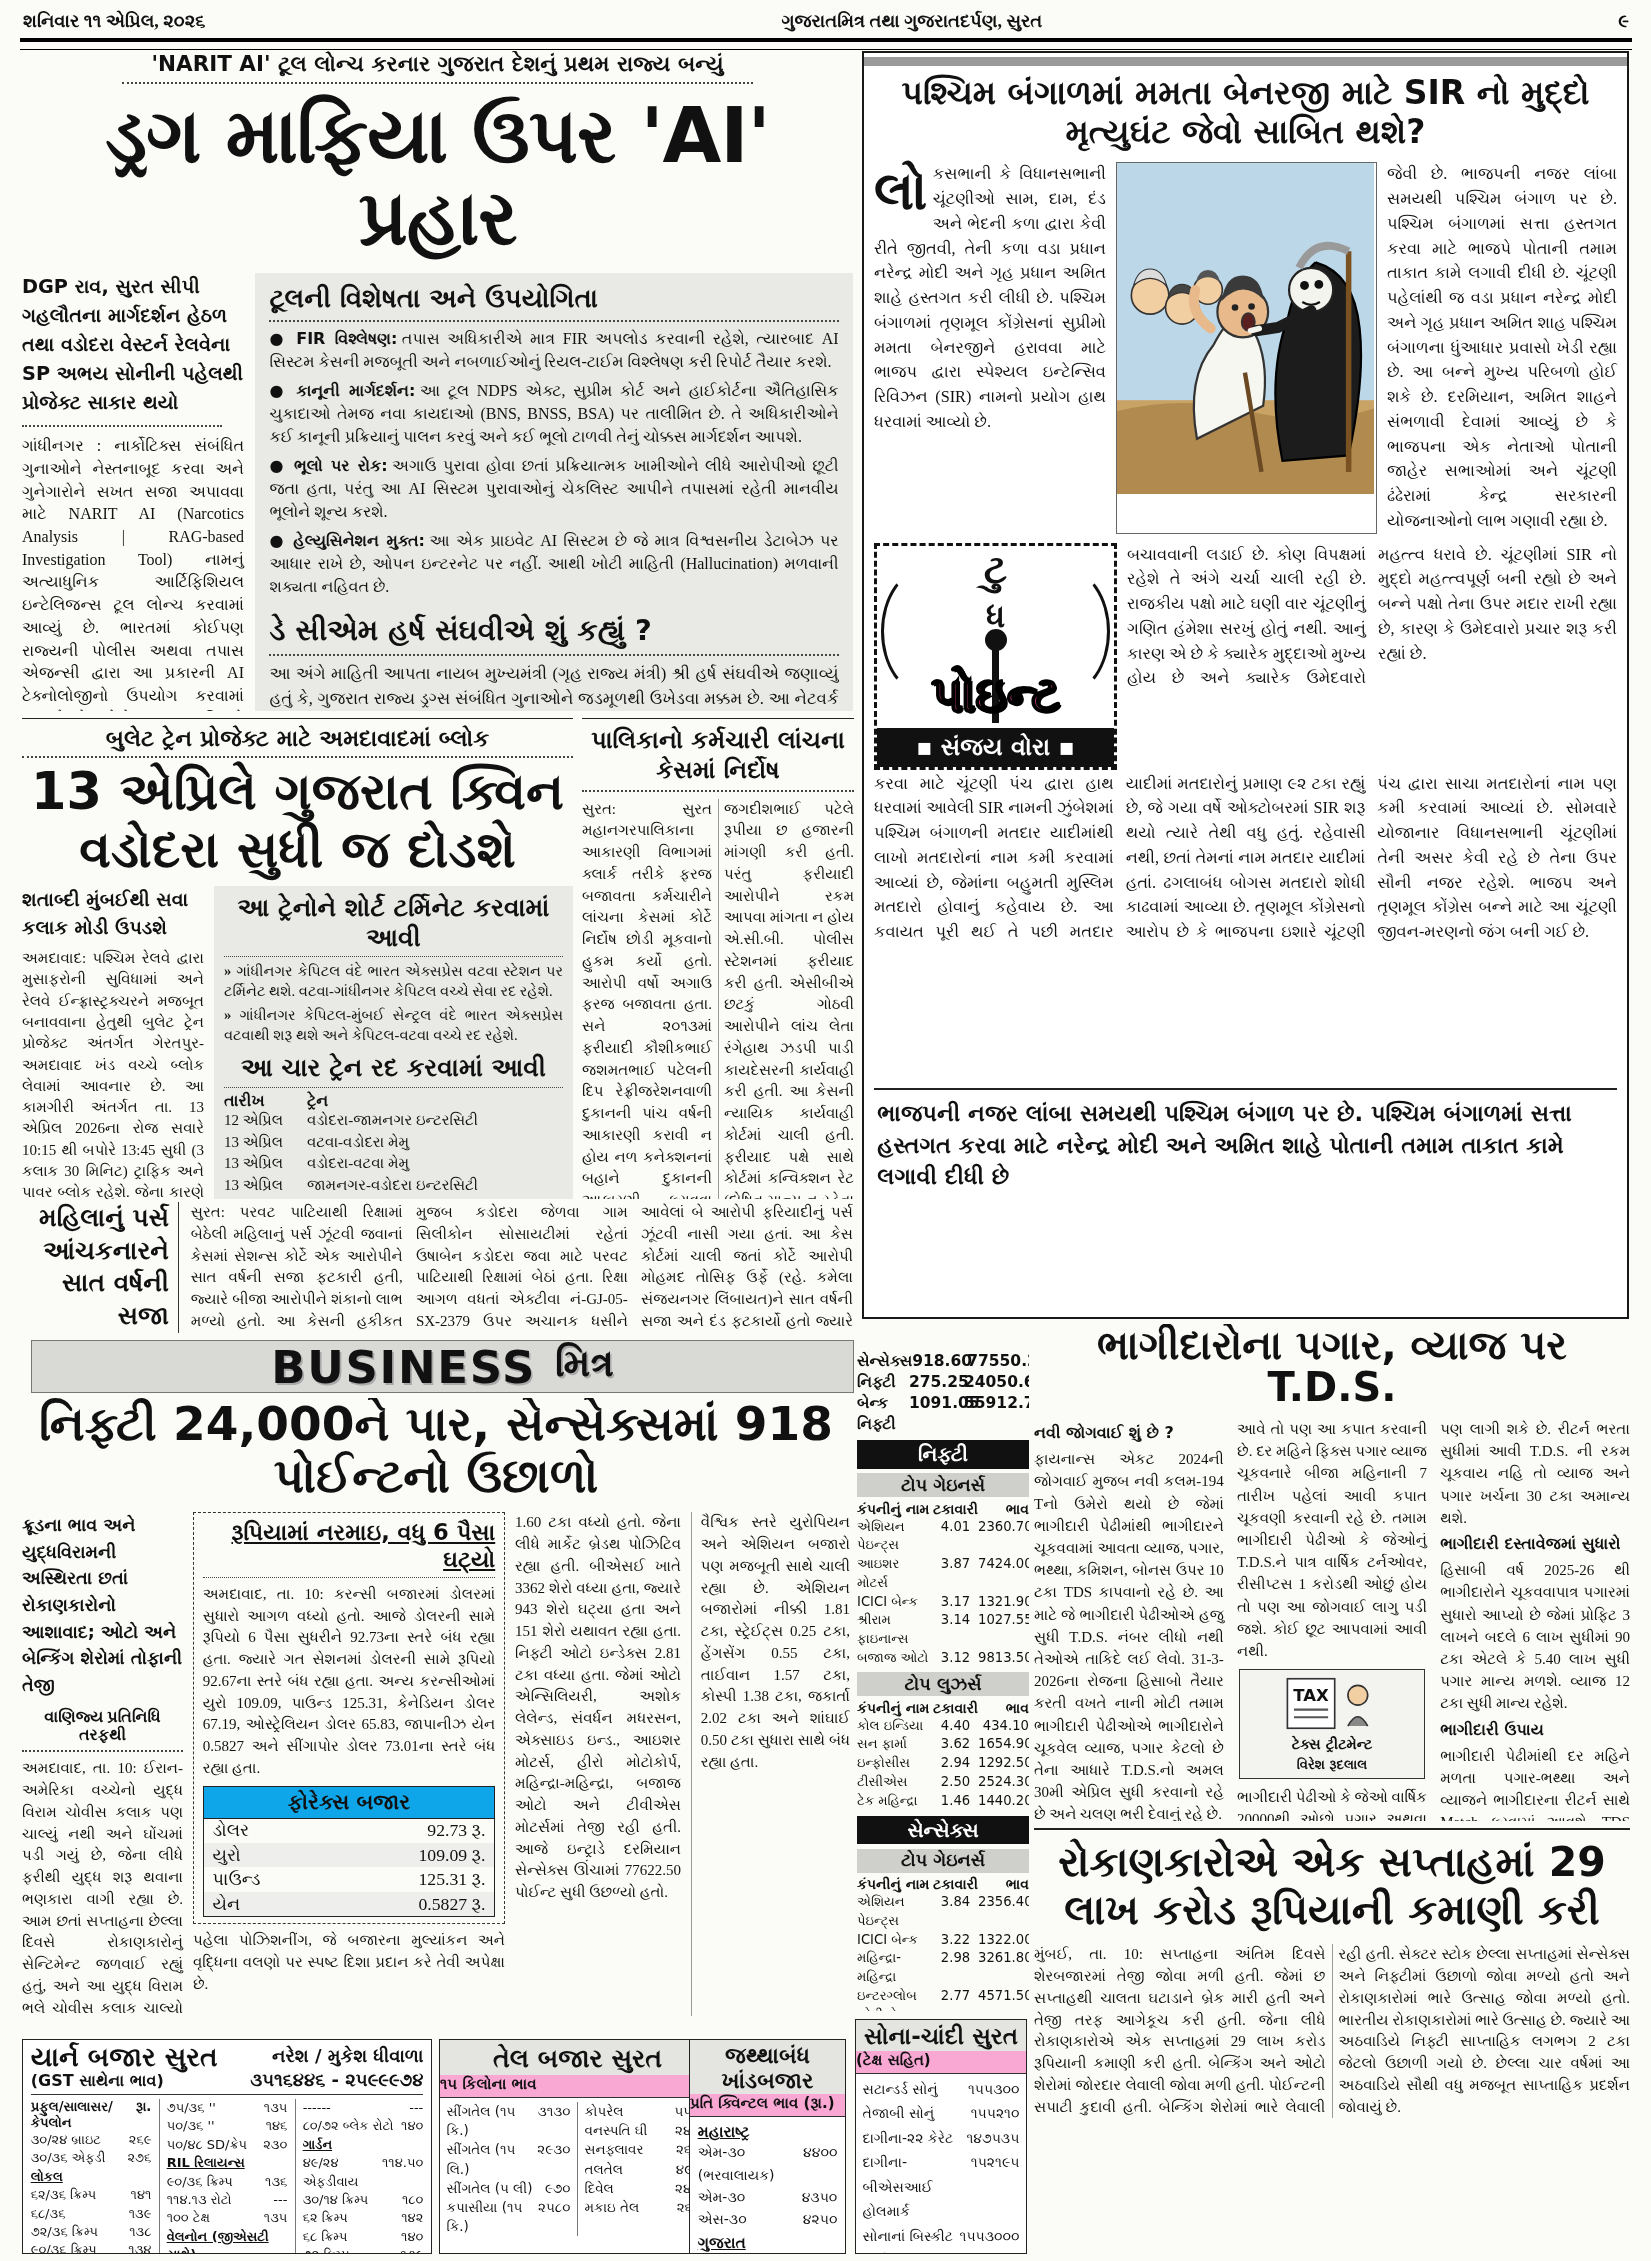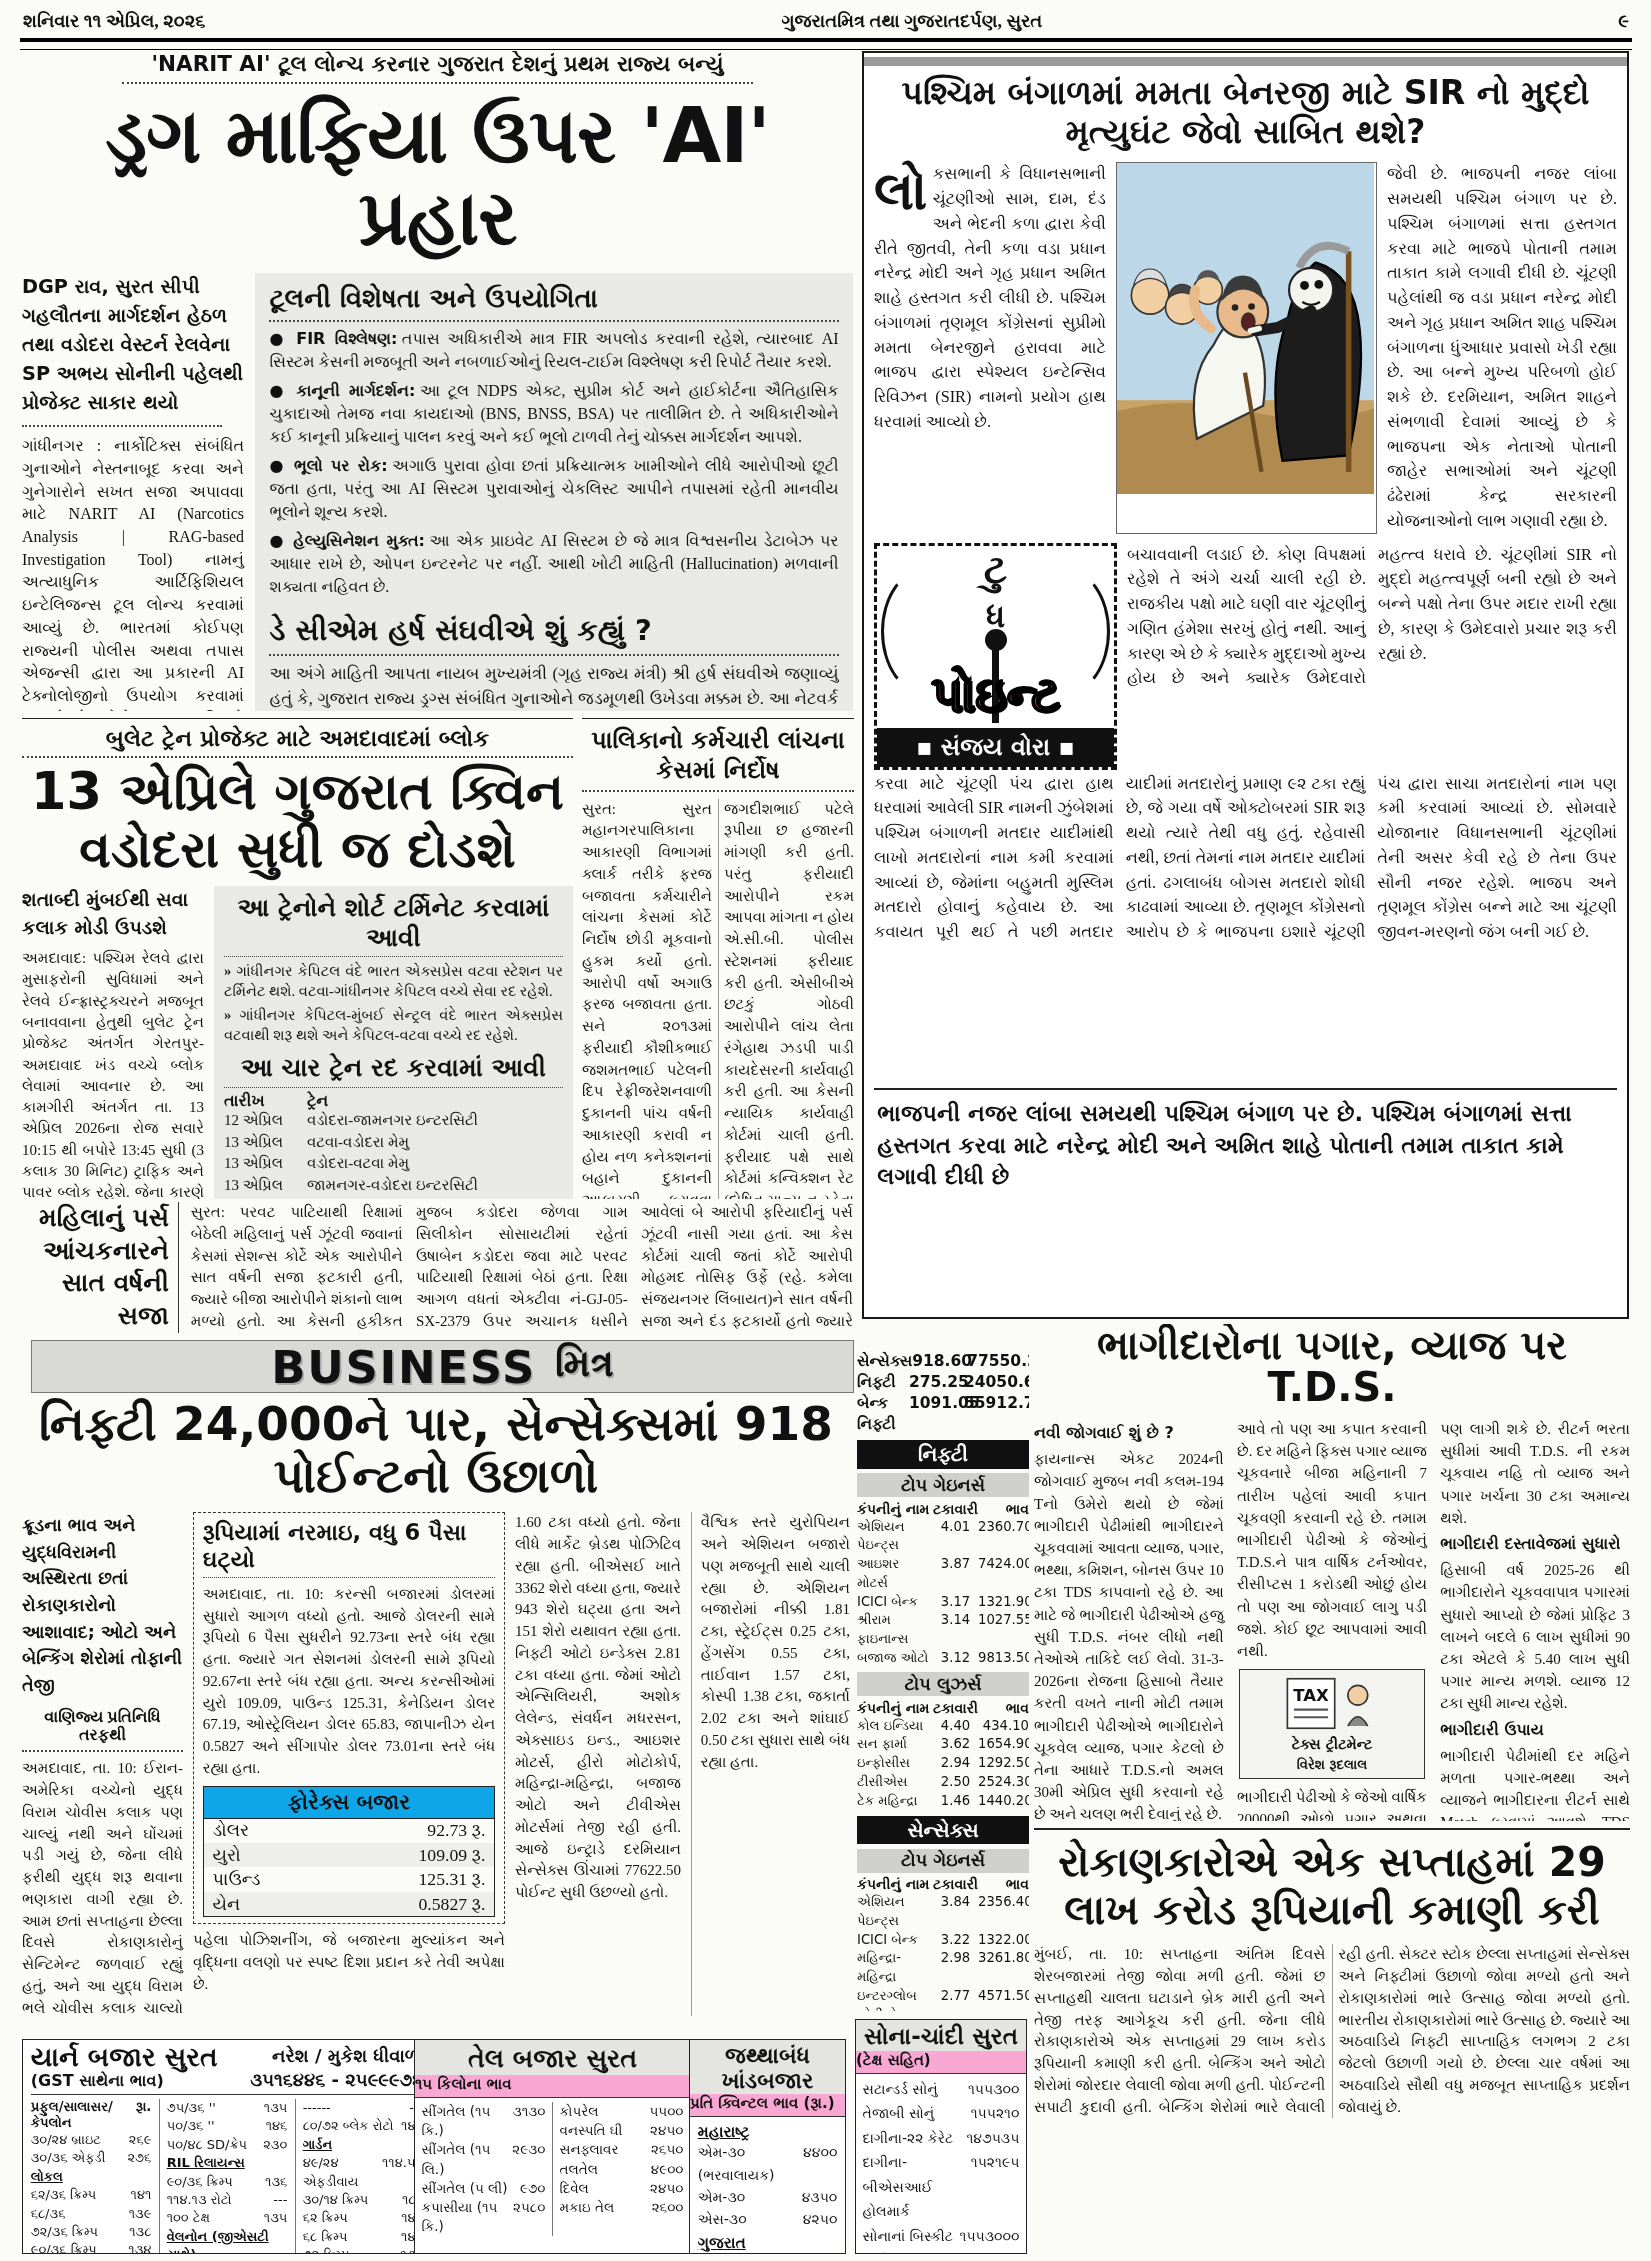--- a/index.html
+++ b/index.html
@@ -106,22 +106,22 @@
   #nifty{top:1398px;left:22px;width:828px;height:618px;overflow:hidden;}
   #nifty .headline{font-size:47px;font-weight:900;font-family:"DejaVu Sans",sans-serif;line-height:1.1;}
   .n-row{display:flex;gap:10px;margin-top:11px;}
   .n-c1{width:161px;flex:none;}
   .n-sub{font-size:17.7px;font-weight:700;line-height:1.5;font-family:"DejaVu Sans",sans-serif;}
   .n-byline{font-size:16px;font-weight:700;text-align:center;margin-top:10px;padding-bottom:5.5px;
             border-bottom:2.2px dotted #444;}
   .n-body{font-size:15px;line-height:1.45;margin-top:6.6px;text-align:justify;}
   .n-c2{width:312px;flex:none;}
   .rupeebox{border:1.7px dashed #333;padding:5.5px 8.8px;}
-  .r-title{font-size:22.6px;font-weight:800;font-family:"DejaVu Sans",sans-serif;text-align:left;
-           padding-bottom:4.4px;border-bottom:1.7px dotted #444;margin-bottom:5.5px;}
+  .r-title{font-size:22.6px;font-weight:800;font-family:"DejaVu Sans",sans-serif;text-align:right;
+           padding-bottom:4.4px;border-bottom:1.7px dotted #444;margin-bottom:5.5px;text-decoration:underline;}
   .forexbox{border:1.7px solid #222;margin-top:6.6px;}
   .f-title{font-size:21px;font-weight:700;font-family:"DejaVu Sans",sans-serif;text-align:center;
            background:#0ea5e9;padding:3.3px 0;border-bottom:1.7px solid #222;}
   .forex .trow{display:flex;justify-content:space-between;font-size:17.7px;padding:1.7px 8.8px;}
   .forex .trow:nth-child(even){background:#eeeeec;}
   .n-c3{width:166px;flex:none;}
   .n-c4{flex:1;border-left:0.6px solid #999;padding-left:8.8px;}
   
   #stocks{top:1351px;left:857px;width:172px;height:660px;overflow:hidden;font-family:"DejaVu Sans",sans-serif;}
   .indices .trow{display:flex;font-size:15.5px;font-weight:700;line-height:1.35;}
@@ -165,21 +165,21 @@
   .yarn-title{font-size:26.5px;font-weight:900;font-family:"DejaVu Sans",sans-serif;line-height:1;}
   .yarn-note{font-size:16px;font-weight:800;font-family:"DejaVu Sans",sans-serif;}
   .yarn-contact{text-align:right;font-size:18px;font-weight:800;font-family:"DejaVu Sans",sans-serif;line-height:1.3;}
   .yarn-cols{display:flex;gap:7.7px;margin-top:3.3px;}
   .yarn-col{flex:1;}
   .yarn-col + .yarn-col{border-left:1.1px solid #777;padding-left:6.6px;}
   .yarn-colhead{font-size:13.2px;font-weight:800;font-family:"DejaVu Sans",sans-serif;display:flex;justify-content:space-between;}
   .mkt .trow{display:flex;justify-content:space-between;font-size:13px;line-height:1.42;
              font-family:"DejaVu Sans",sans-serif;}
   .mkt .sub .c0{font-weight:800;text-decoration:underline;}
-  #oil{top:2039px;left:414px;width:277px;height:215px;}
+  #oil{top:2039px;left:439px;width:277px;height:215px;}
   .box-title{font-size:25.4px;font-weight:900;font-family:"DejaVu Sans",sans-serif;text-align:center;
              background:#e4e4e1;padding:3.3px 0 1.1px;}
   .box-note{font-size:15px;font-weight:700;font-family:"DejaVu Sans",sans-serif;
             border-bottom:1.1px solid #333;padding-bottom:3.3px;background:#f9a8d4;}
   .oil-cols{display:flex;padding:4.4px 6.6px;gap:6.6px;}
   .oil-col{flex:1;}
   .oil-col + .oil-col{border-left:1.1px solid #777;padding-left:6.6px;}
   .oil .trow{font-size:13.5px;}
   #sugar{top:2039px;left:689px;width:157px;height:215px;}
   #sugar .inner{padding:3.3px 7.7px;}

